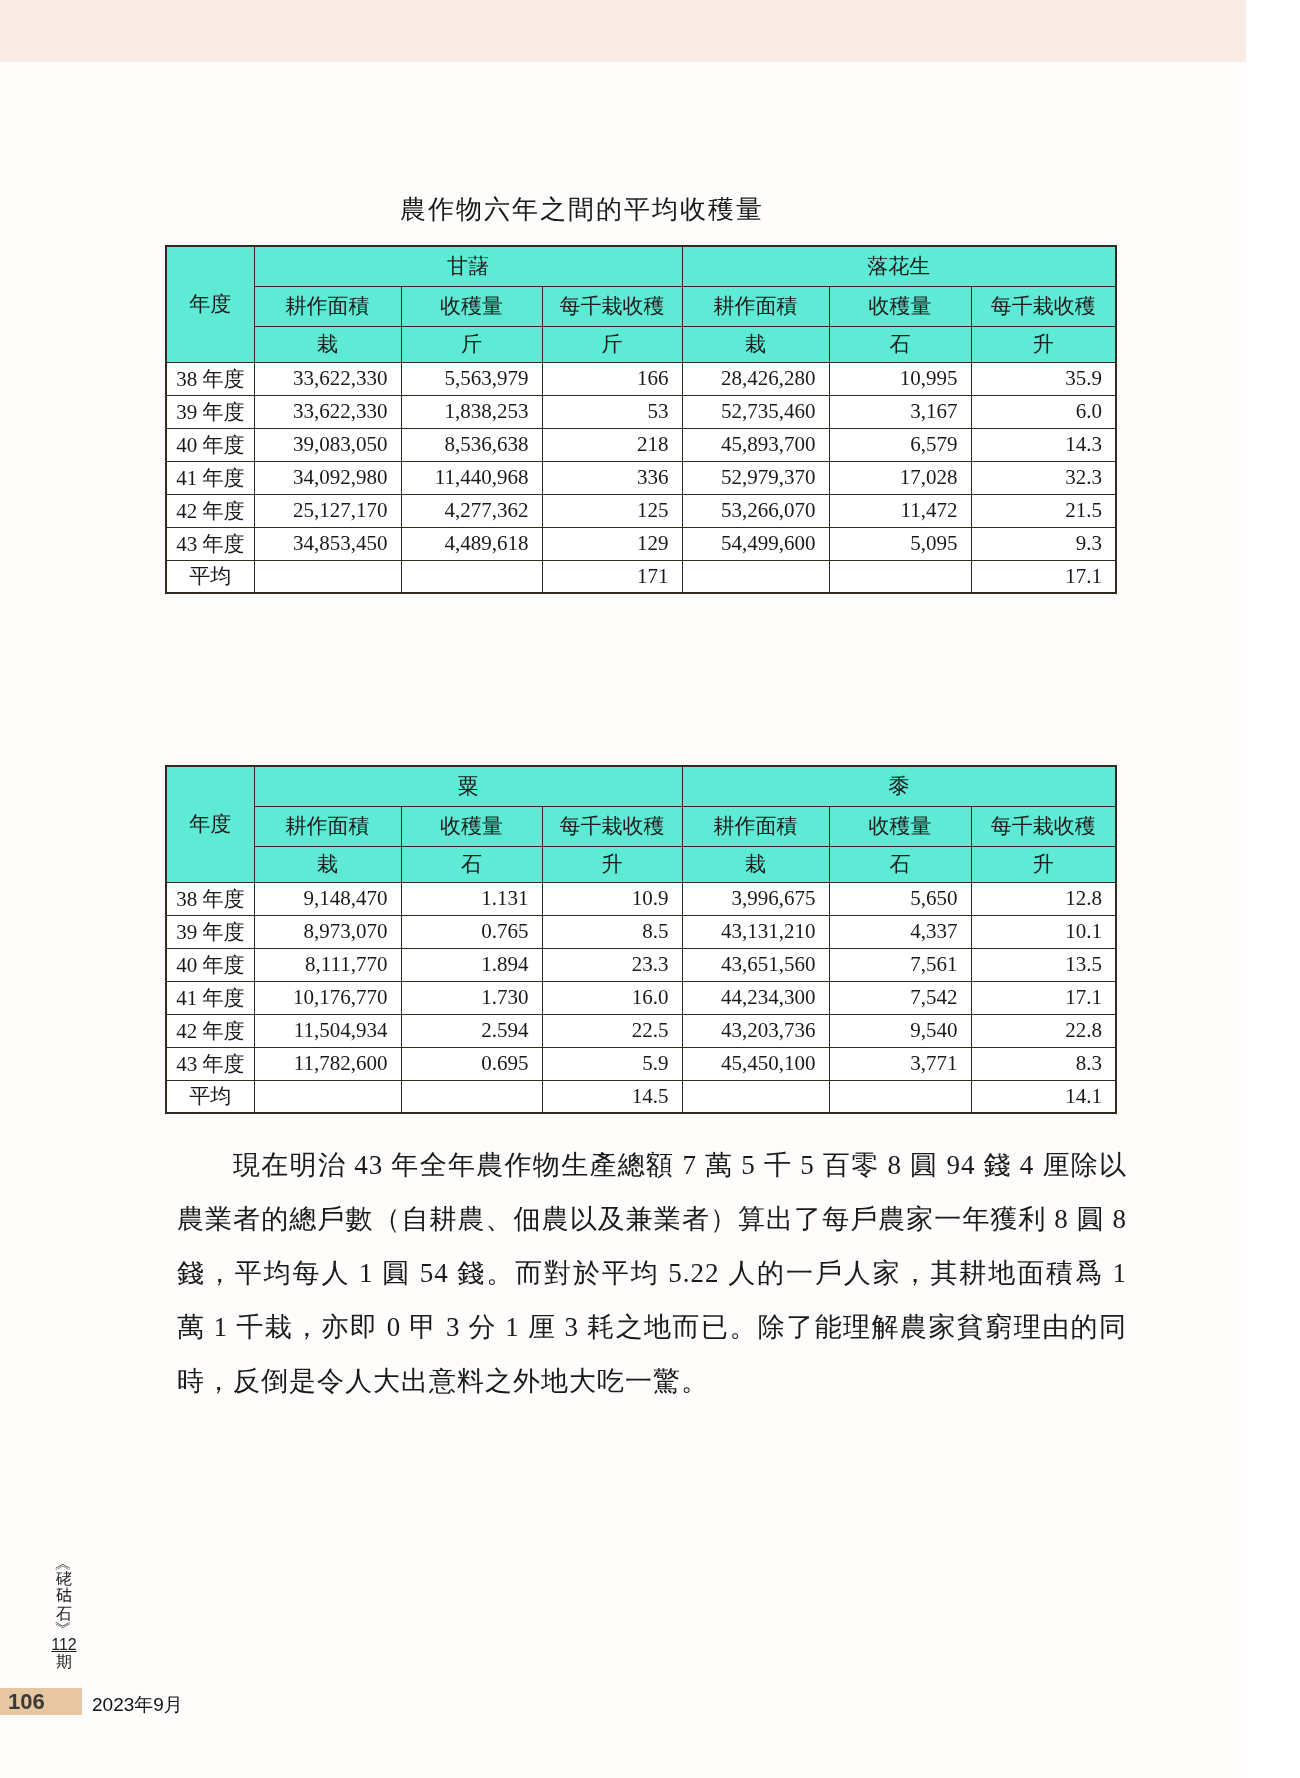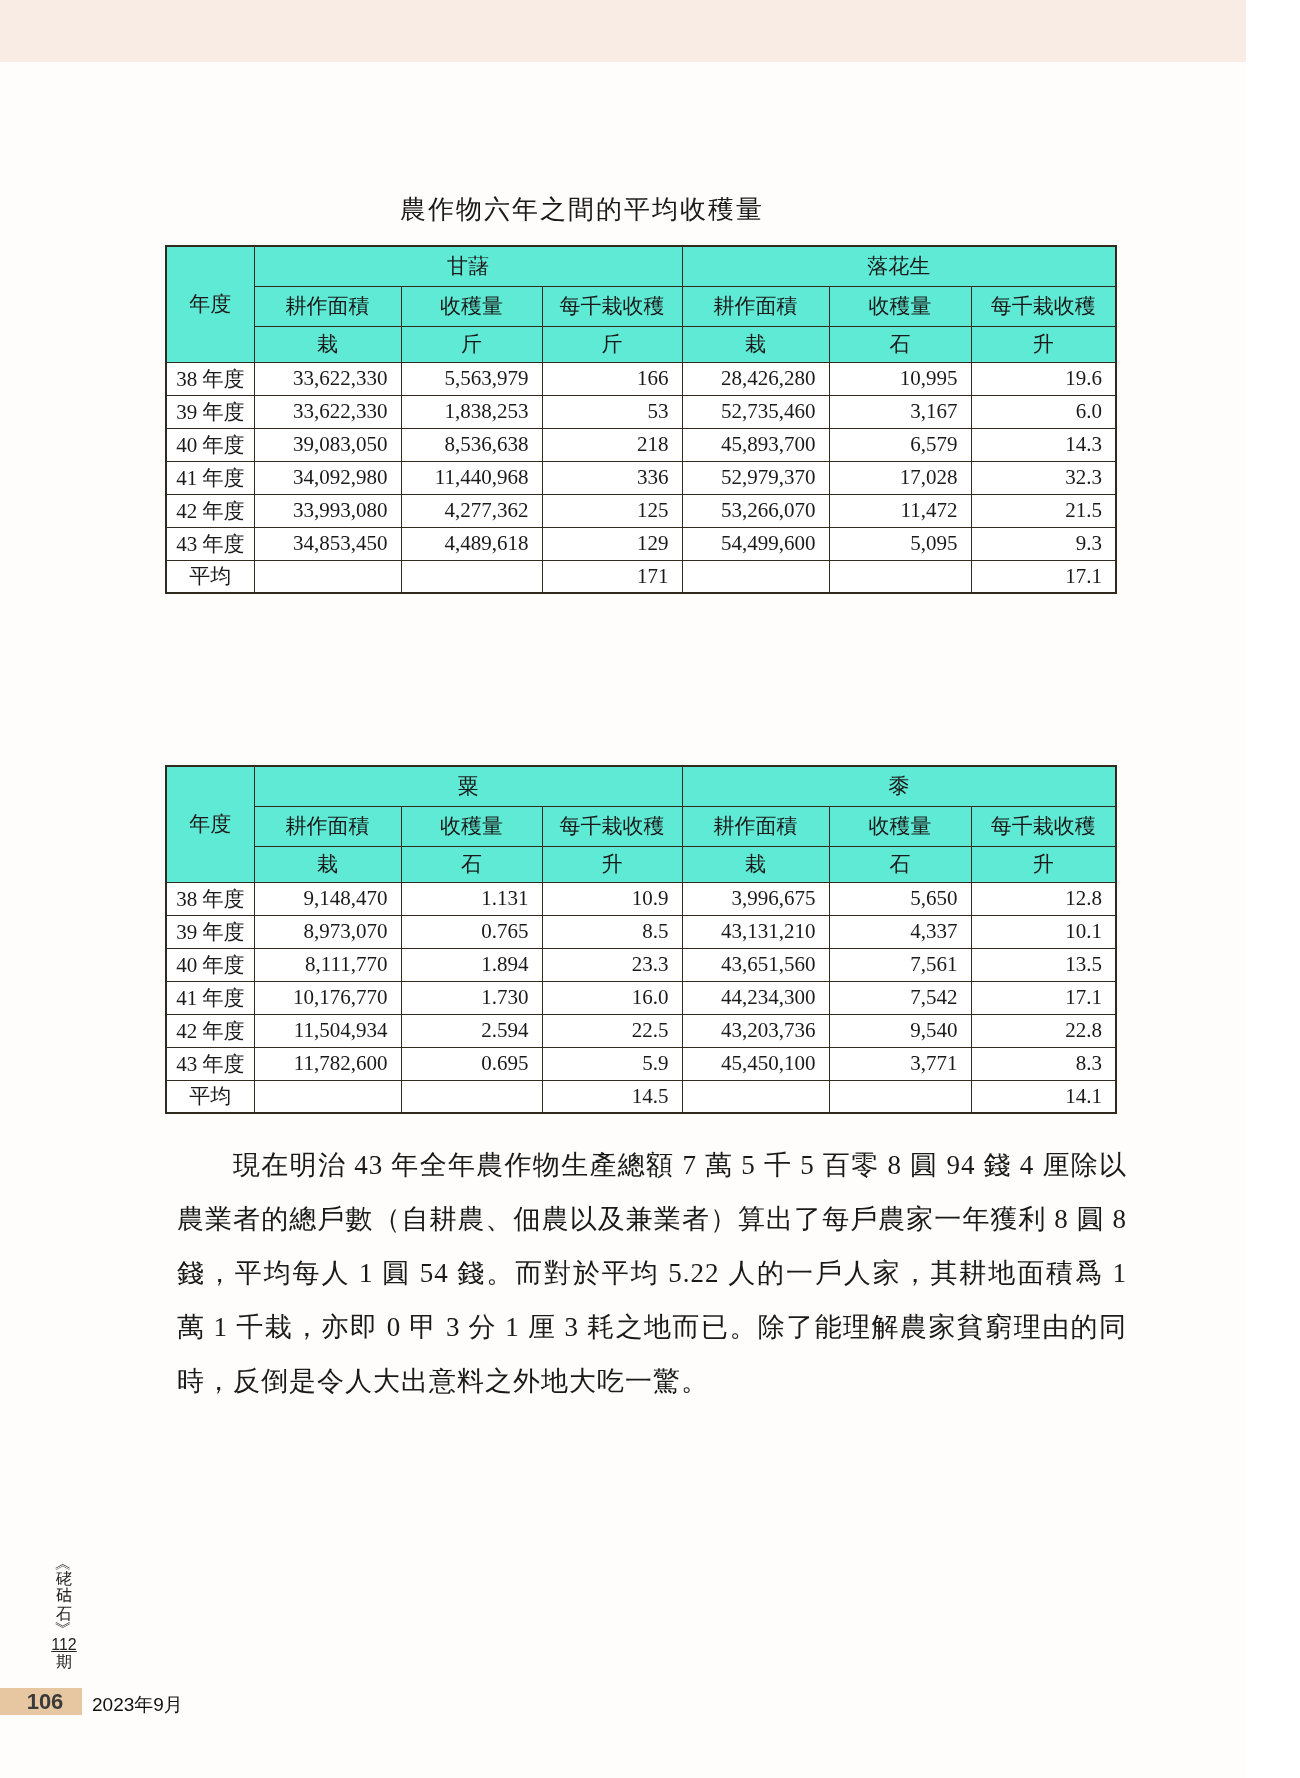--- a/index.html
+++ b/index.html
@@ -43,21 +43,21 @@
     position:absolute; left:44px; top:1556px; width:40px;
     display:flex; flex-direction:column; align-items:center;
     font-family:"Liberation Sans","DejaVu Sans",sans-serif;
     font-size:16px; line-height:1.08; color:#222222;
   }
   .sidebar .v-bracket { transform:rotate(90deg); display:inline-block; height:14px; }
   .sidebar .issue-num { letter-spacing:0;text-decoration:underline; }
 
   .footer-box {
     position:absolute; left:0; top:1688px; width:82px; height:27px;
-    background:#e7c7a2; display:flex; align-items:center; justify-content:center;
+    background:#e7c7a2; display:flex; align-items:center; justify-content:flex-start;
     padding-left:8px; box-sizing:border-box;
   }
   .footer-box .page-num {
     font-family:"Liberation Sans","DejaVu Sans",sans-serif;
     font-size:22px; font-weight:600; color:#3a3a3a;
   }
   .footer-date {
     position:absolute; left:92px; top:1692px;
     font-family:"Liberation Sans","DejaVu Sans",sans-serif;
     font-size:19px; color:#111111;
@@ -106,21 +106,21 @@
       </tr>
     </thead>
     <tbody>
       <tr>
         <td class="lbl">38 年度</td>
         <td class="num">33,622,330</td>
         <td class="num">5,563,979</td>
         <td class="num">166</td>
         <td class="num">28,426,280</td>
         <td class="num">10,995</td>
-        <td class="num">19.6</td>
+        <td class="num">35.9</td>
       </tr>
       <tr>
         <td class="lbl">39 年度</td>
         <td class="num">33,622,330</td>
         <td class="num">1,838,253</td>
         <td class="num">53</td>
         <td class="num">52,735,460</td>
         <td class="num">3,167</td>
         <td class="num">6.0</td>
       </tr>
@@ -137,21 +137,21 @@
         <td class="lbl">41 年度</td>
         <td class="num">34,092,980</td>
         <td class="num">11,440,968</td>
         <td class="num">336</td>
         <td class="num">52,979,370</td>
         <td class="num">17,028</td>
         <td class="num">32.3</td>
       </tr>
       <tr>
         <td class="lbl">42 年度</td>
-        <td class="num">33,993,080</td>
+        <td class="num">25,127,170</td>
         <td class="num">4,277,362</td>
         <td class="num">125</td>
         <td class="num">53,266,070</td>
         <td class="num">11,472</td>
         <td class="num">21.5</td>
       </tr>
       <tr>
         <td class="lbl">43 年度</td>
         <td class="num">34,853,450</td>
         <td class="num">4,489,618</td>

